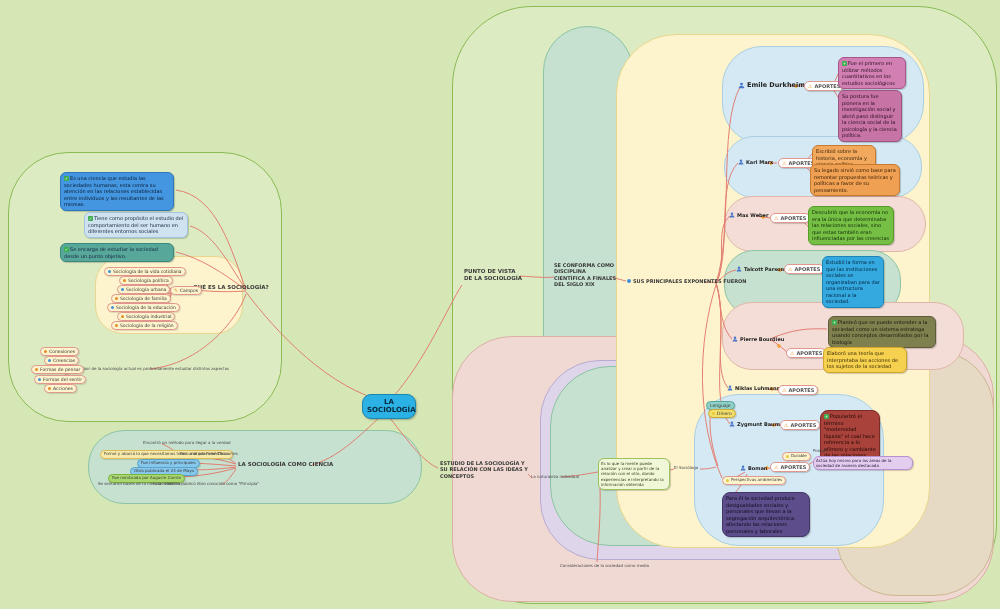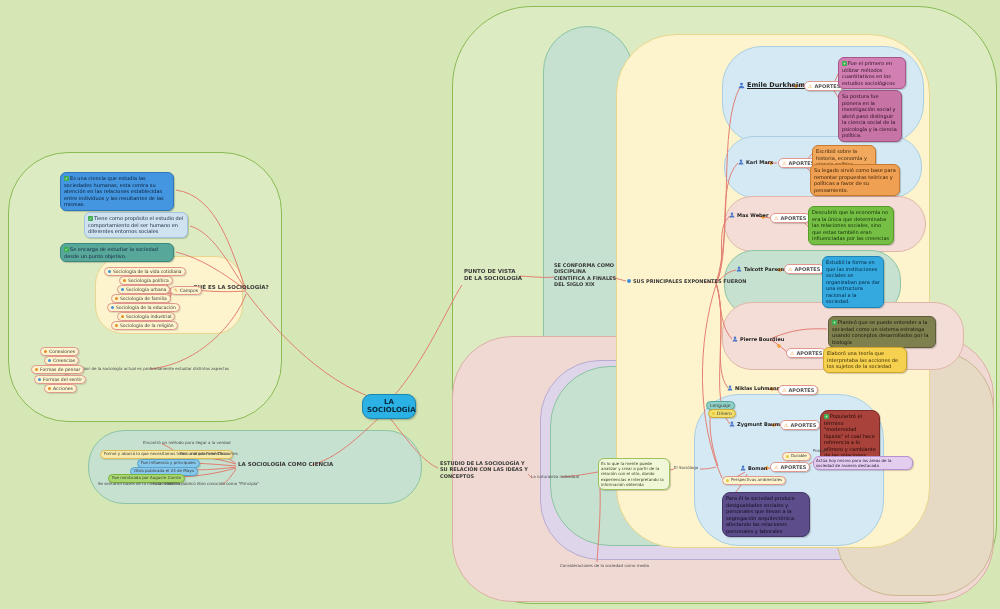--- a/index.html
+++ b/index.html
@@ -20,21 +20,21 @@
   .pill{font-size:4.5px;line-height:1.2;padding:1px 3px;border-radius:5px;background:#fdf3cd;
         border:1px solid #e0988e;white-space:nowrap;color:#3a3a3a;box-shadow:1px 1px 1px rgba(0,0,0,.12);
         display:flex;align-items:center;gap:2px;}
   .tealpill{background:#8fd0c8;border-color:#58a79d;}
   .bluepill{background:#86c8ec;border-color:#5aa3cc;}
   .greenpill{background:#a9d96e;border-color:#7cb342;}
   .yellowpill{background:#f7e9a9;border-color:#d9bc55;}
   .tinytext{font-size:4.5px;color:#4a4a4a;white-space:nowrap;}
   .seclabel{font-weight:bold;color:#3a3a3a;font-size:5.5px;line-height:1.25;}
   .name{font-weight:bold;font-size:5px;color:#222;white-space:nowrap;display:flex;align-items:center;gap:2px;}
-  .bigname{font-size:6.5px;text-decoration:underline;}
+  .bigname{font-size:6.5px;}
   .aportes{background:#fff;border:1px solid #e0988e;border-radius:7px;font-size:5px;font-weight:bold;
            color:#555;padding:1px 3px;display:flex;align-items:center;gap:2px;white-space:nowrap;
            box-shadow:1px 1px 1px rgba(0,0,0,.18);}
   .warn{color:#f0a13c;font-size:5px;line-height:1;}
   .check{display:inline-block;min-width:5px;width:5px;height:5px;background:#3dae4f;color:#fff;font-size:4px;
          line-height:5px;text-align:center;border-radius:1px;margin-right:1px;}
   .plus{display:inline-block;min-width:5px;width:5px;height:5px;background:#3dae4f;color:#fff;font-size:4.5px;
         line-height:5px;text-align:center;border-radius:1px;margin-right:1px;}
   .dot{display:inline-block;width:3px;height:3px;border-radius:50%;}
   .d-or{background:#e58e26;} .d-bl{background:#3f8fd6;} .d-yw{background:#e8c93c;}

